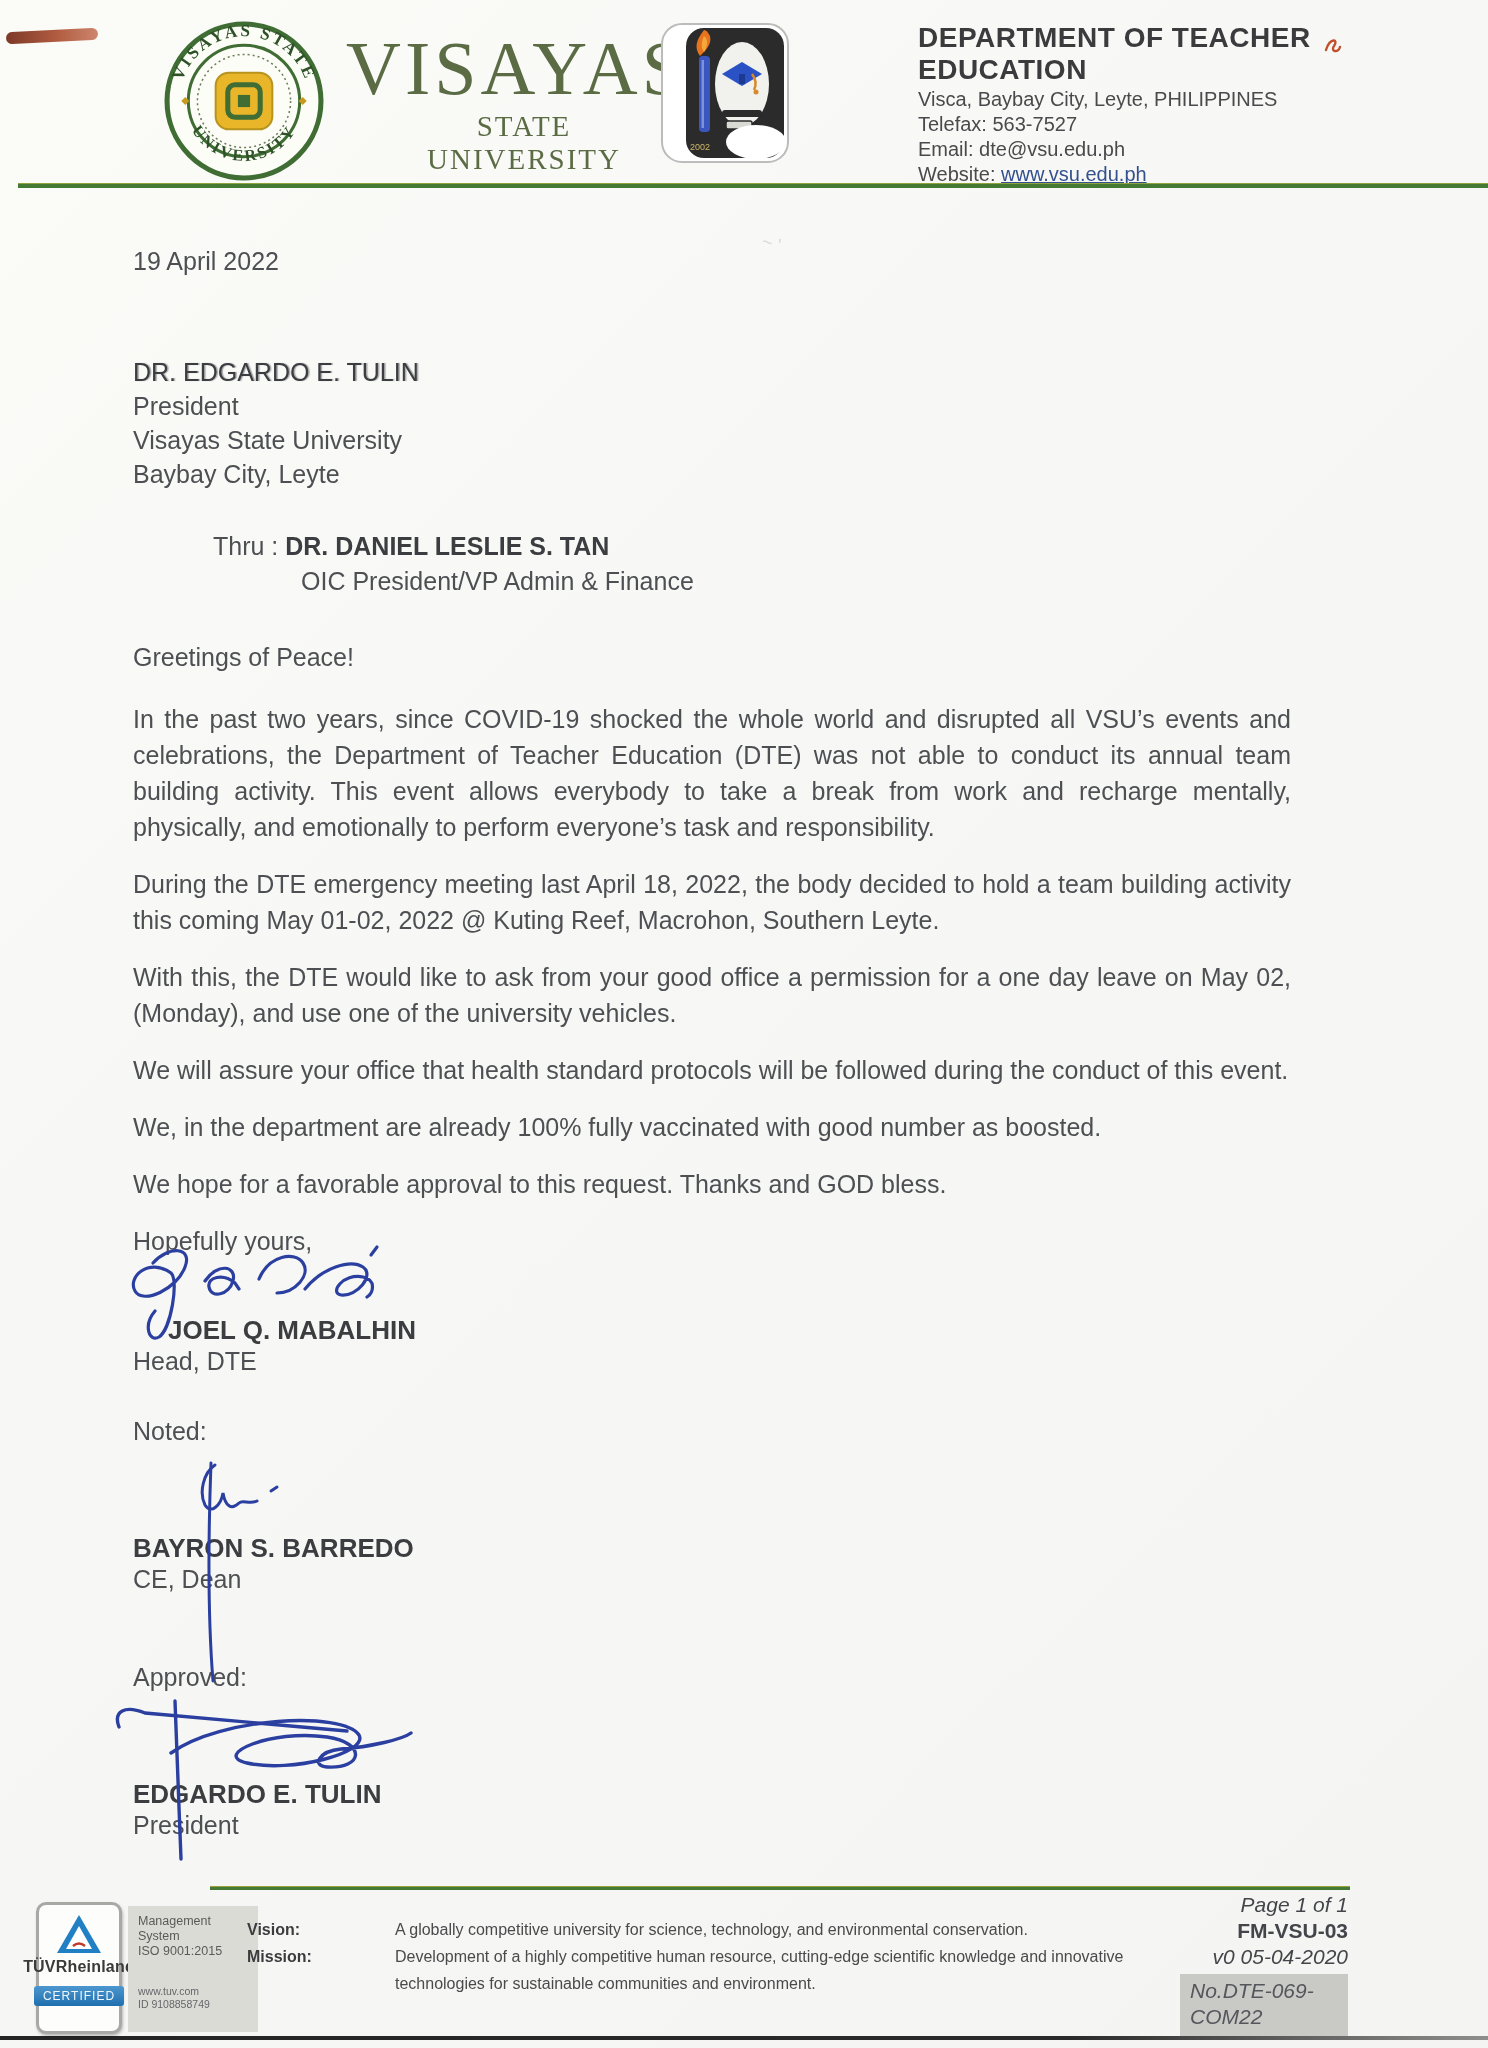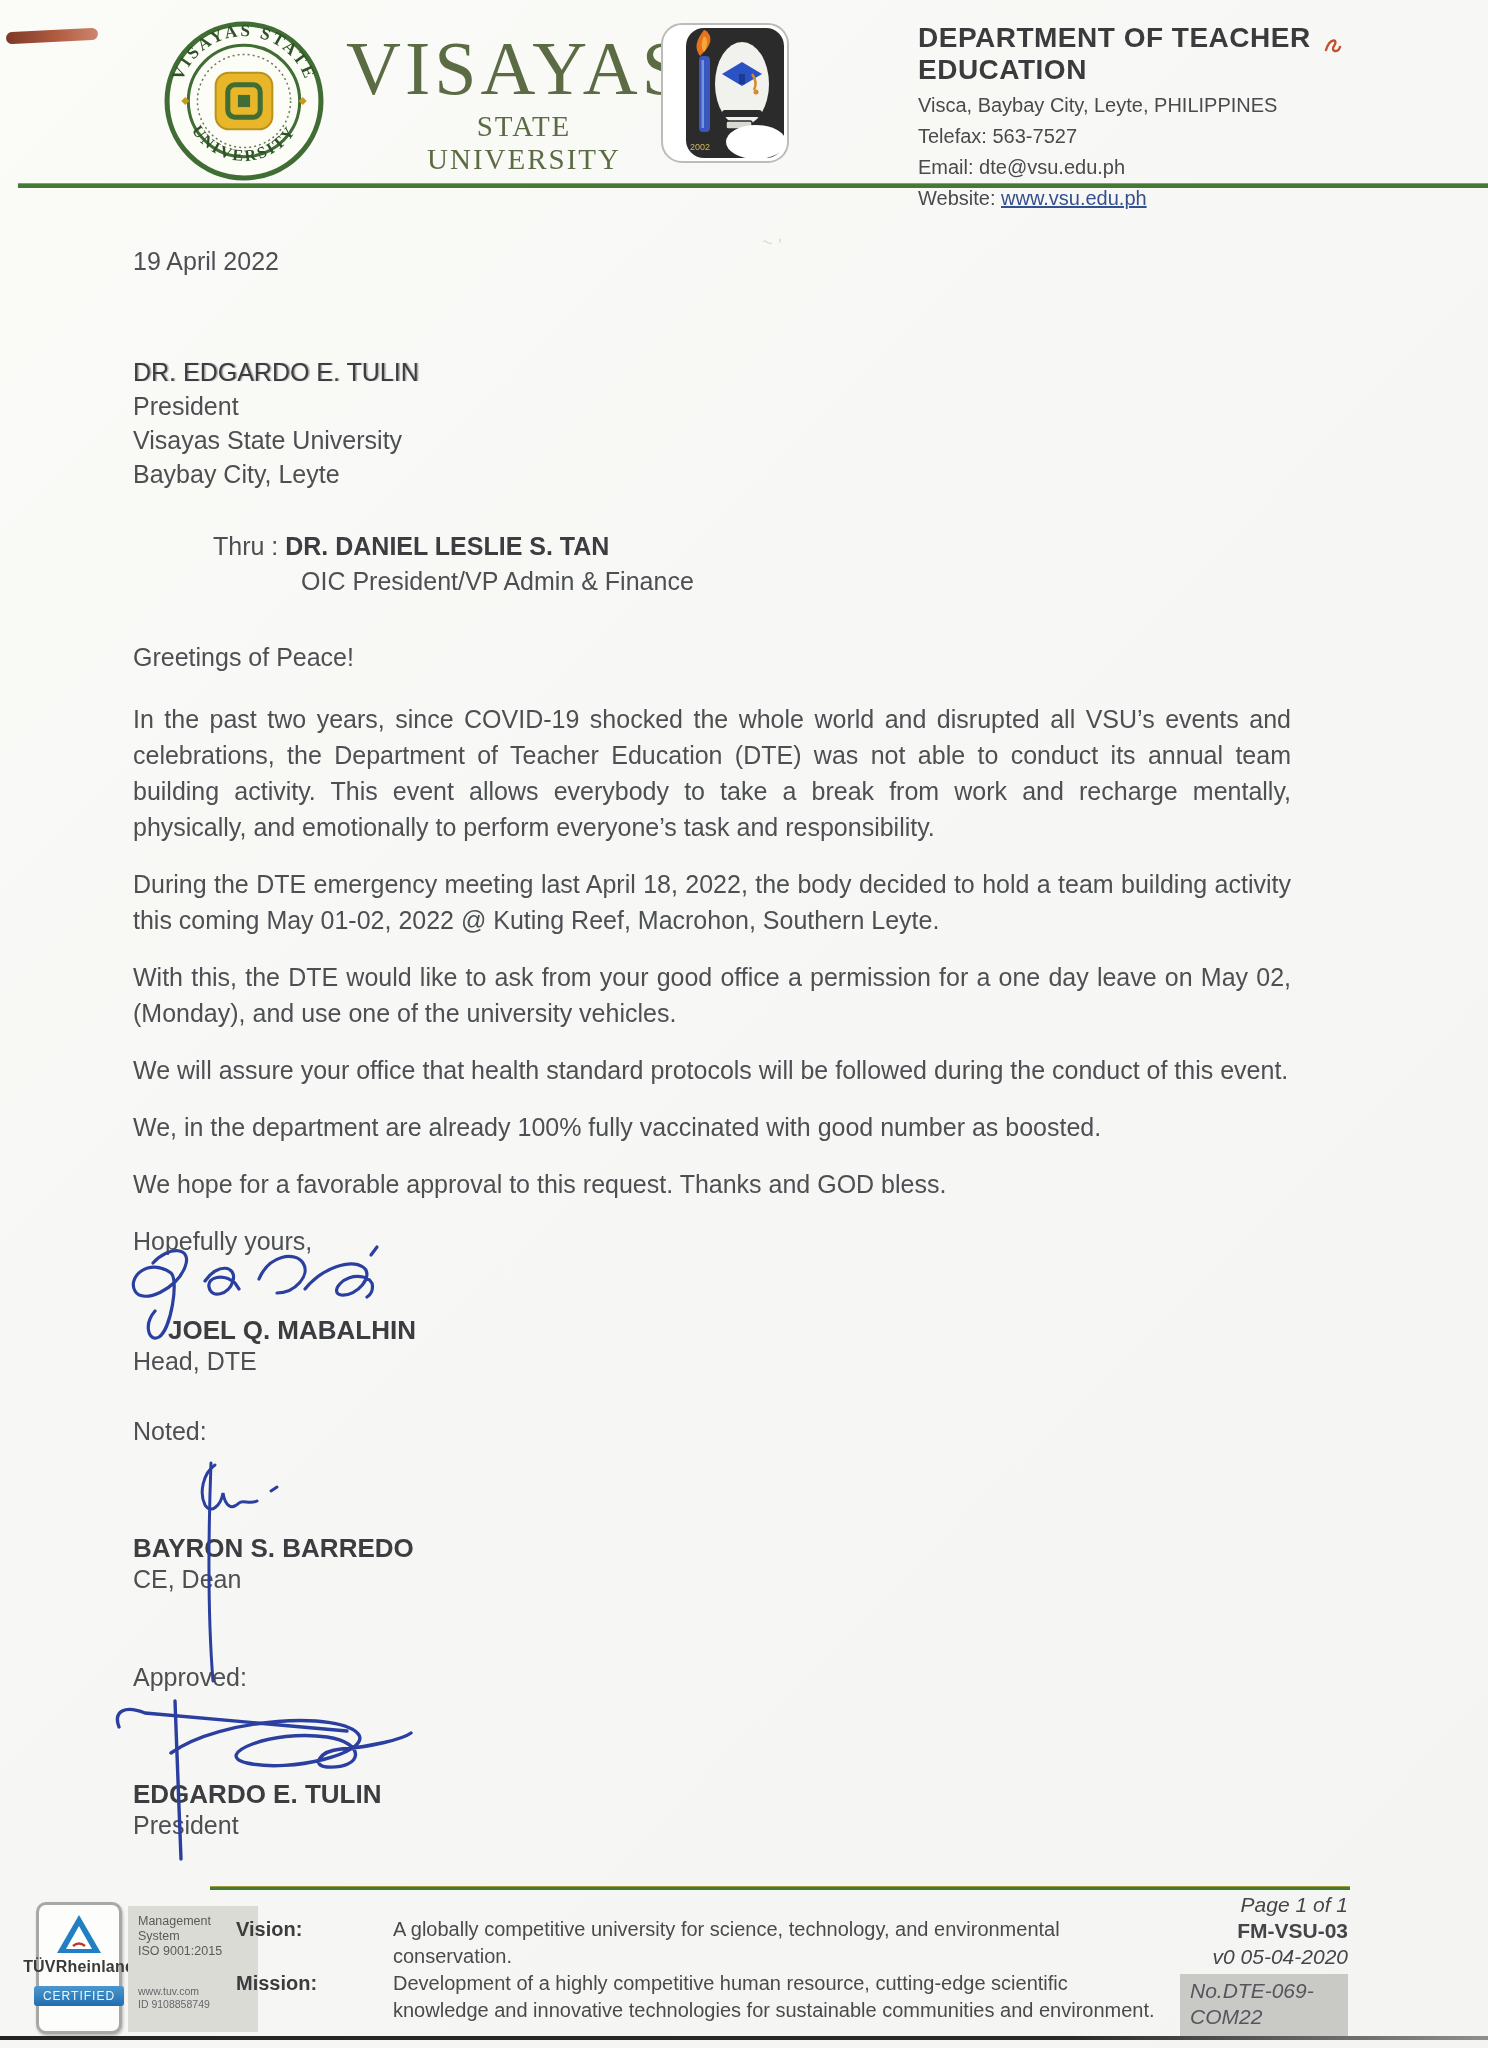--- a/index.html
+++ b/index.html
@@ -9,21 +9,21 @@
     font-family:"Liberation Sans",sans-serif;color:#4a4c50;overflow:hidden;
   }
   
   .seal{position:absolute;left:160px;top:20px;}
   .logotype{position:absolute;left:346px;top:28px;width:310px;text-align:center;color:#5b6c45;}
   .logotype .big{font-family:"Liberation Serif",serif;font-size:76px;line-height:80px;letter-spacing:4px;font-weight:500;}
   .logotype .sub{font-family:"Liberation Serif",serif;font-size:29px;letter-spacing:2px;margin-top:2px;margin-left:46px;}
   .emblem{position:absolute;left:660px;top:22px;}
   .dept{position:absolute;left:918px;top:22px;width:460px;}
   .dept .h{font-size:28px;font-weight:bold;color:#3b3b3d;line-height:32px;letter-spacing:.5px;}
-  .dept .line{font-size:20px;color:#4a4a4c;line-height:23px;margin-top:8px;}
+  .dept .line{font-size:20px;color:#4a4a4c;line-height:23px;margin-top:2px;}
   .dept .link{color:#35508f;text-decoration:underline;}
   .rule-top{position:absolute;left:18px;top:183px;width:1470px;height:4px;background:#447a34;border-top:1px solid #8fa43c;}
   
   .letter{position:absolute;left:133px;top:243px;width:1158px;font-size:25px;line-height:36px;color:#4d4f53;}
   .date{margin-bottom:76px;}
   .addr{line-height:34px;margin-bottom:38px;}
   .addr .nm{font-weight:normal;color:#3b3d40;text-shadow:1.5px 0 1px rgba(72,72,78,.45);}
   .thru{margin-left:80px;line-height:35px;margin-bottom:40px;}
   .thru .nm{font-weight:bold;color:#3b3d40;}
   .thru .t2{margin-left:88px;}
@@ -44,22 +44,22 @@
   .rule-bottom{position:absolute;left:210px;top:1886px;width:1140px;height:3px;background:#447a34;border-top:1px solid #9aa03c;}
   .tuv{position:absolute;left:36px;top:1902px;display:flex;}
   .tuv-badge{width:86px;height:132px;background:#fdfdfc;border:3px solid #a8a8a4;border-radius:10px;box-shadow:1px 2px 3px rgba(0,0,0,.25);
     display:flex;flex-direction:column;align-items:center;justify-content:flex-start;padding-top:8px;box-sizing:border-box;}
   .tuv-brand{font-size:16px;font-weight:bold;color:#3a3a3a;margin-top:3px;letter-spacing:.2px;}
   .tuv-cert{margin-top:10px;background:linear-gradient(#4d97cf,#1f6fae);color:#eef6fc;font-size:12px;letter-spacing:1px;
     padding:3px 9px;border-radius:3px;}
   .tuv-panel{width:130px;height:126px;background:#dbdbd6;margin-left:6px;margin-top:4px;padding:8px 10px;box-sizing:border-box;
     color:#5a5a58;font-size:12.5px;line-height:15px;}
   .tuv-panel .small{font-size:10.5px;line-height:13px;margin-top:26px;color:#66666a;}
-  .vm{position:absolute;left:236px;top:1916px;display:grid;grid-template-columns:148px 772px;column-gap:9px;
-      font-size:20px;line-height:27px;color:#4a4a4c;}
+  .vm{position:absolute;left:247px;top:1916px;display:grid;grid-template-columns:148px 772px;column-gap:0;
+      font-size:16px;line-height:27px;color:#4a4a4c;}
   .vm .lbl{font-weight:bold;color:#3c3c3e;}
   .fright{position:absolute;left:1130px;top:1892px;width:218px;text-align:right;font-size:21px;line-height:26px;color:#44454a;}
   .fright .it{font-style:italic;}
   .fright .bold{font-weight:bold;font-style:normal;}
   .docno{margin-top:4px;background:#c9c9c6;display:inline-block;text-align:left;font-style:italic;color:#55565c;
     padding:4px 10px 6px 10px;min-width:148px;line-height:26px;}
   
   .art-topleft{position:absolute;left:6px;top:30px;width:92px;height:12px;border-radius:8px;
     background:linear-gradient(90deg,#6f2410,#a84a2c 55%,#c8795d);transform:rotate(-3deg);opacity:.9;}
   .art-topright{position:absolute;left:1322px;top:34px;}

